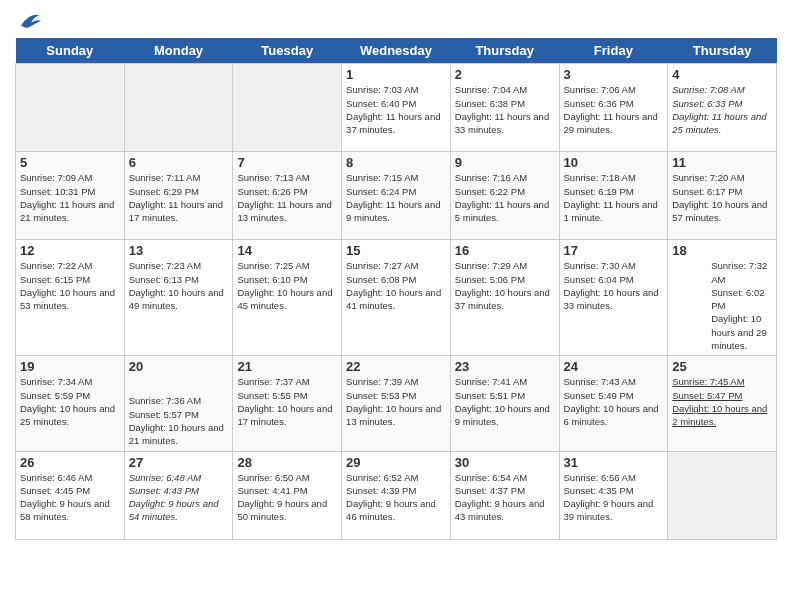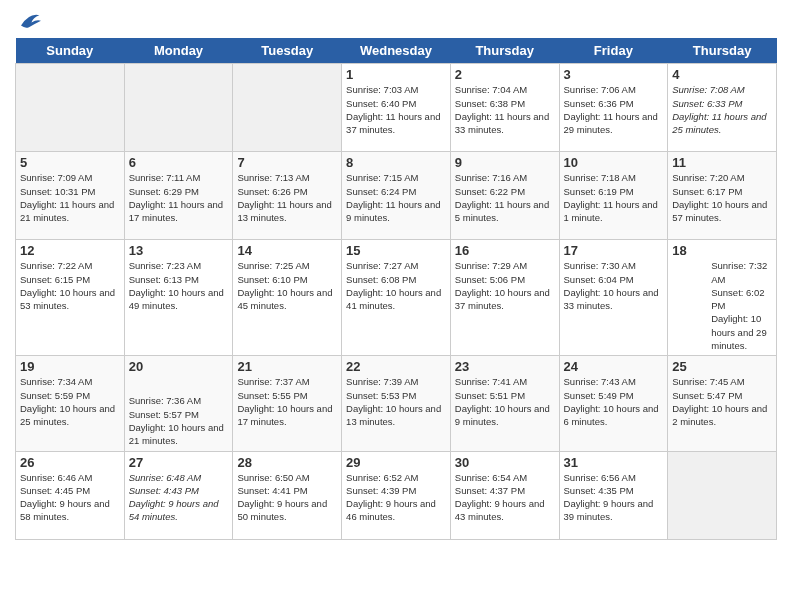--- a/index.html
+++ b/index.html
@@ -219,21 +219,21 @@
 Daylight: 10 hours and 9 minutes.</div>
           </td>
           <td>
             <span class="day-num">24</span>
             <div class="day-info" style="white-space: pre-line;">Sunrise: 7:43 AM
 Sunset: 5:49 PM
 Daylight: 10 hours and 6 minutes.</div>
           </td>
           <td>
             <span class="day-num">25</span>
-            <div class="day-info" style="white-space: pre-line;">Sunrise: 7:45 AM
+            <div class="day-info" style="white-space: pre-line; text-decoration: underline;">Sunrise: 7:45 AM
 Sunset: 5:47 PM
 Daylight: 10 hours and 2 minutes.</div>
           </td>
         </tr>
         <tr>
           <td>
             <span class="day-num">26</span>
             <div class="day-info" style="white-space: pre-line;">Sunrise: 6:46 AM
 Sunset: 4:45 PM
 Daylight: 9 hours and 58 minutes.</div>

